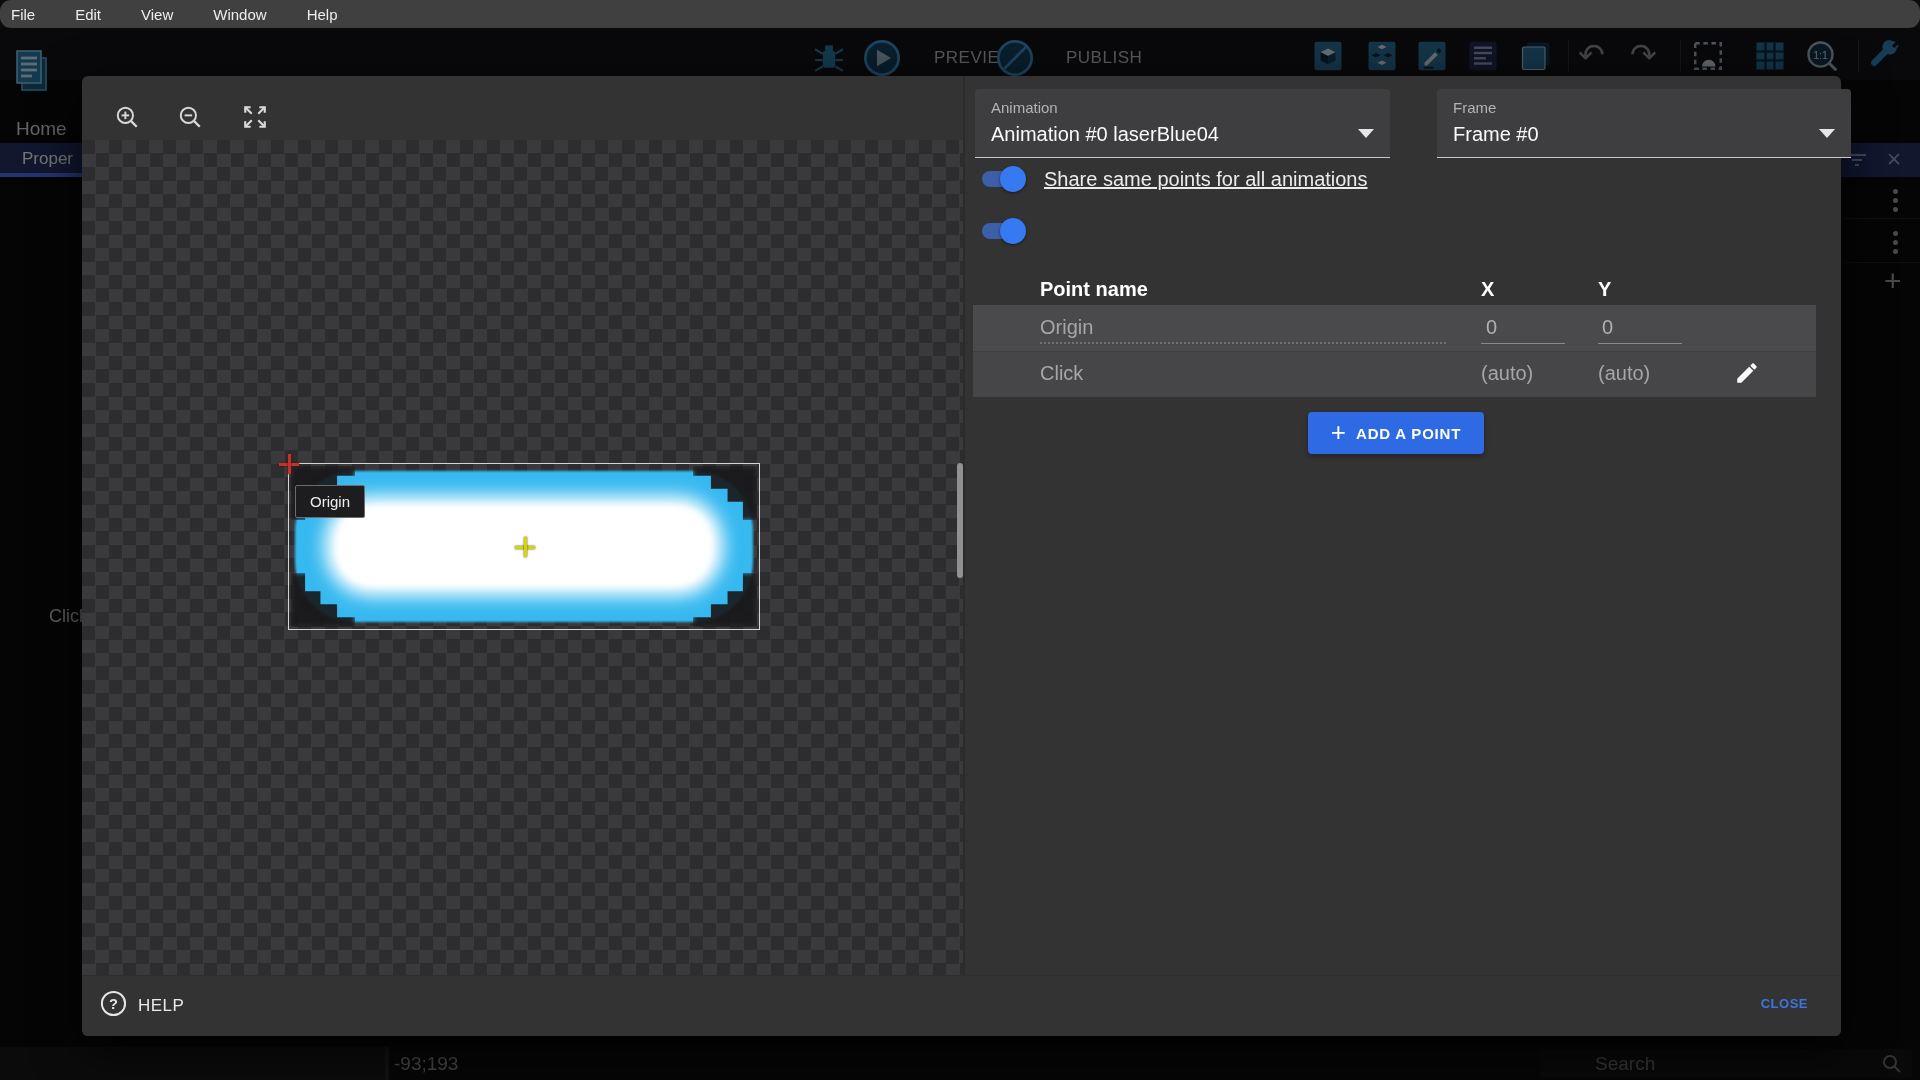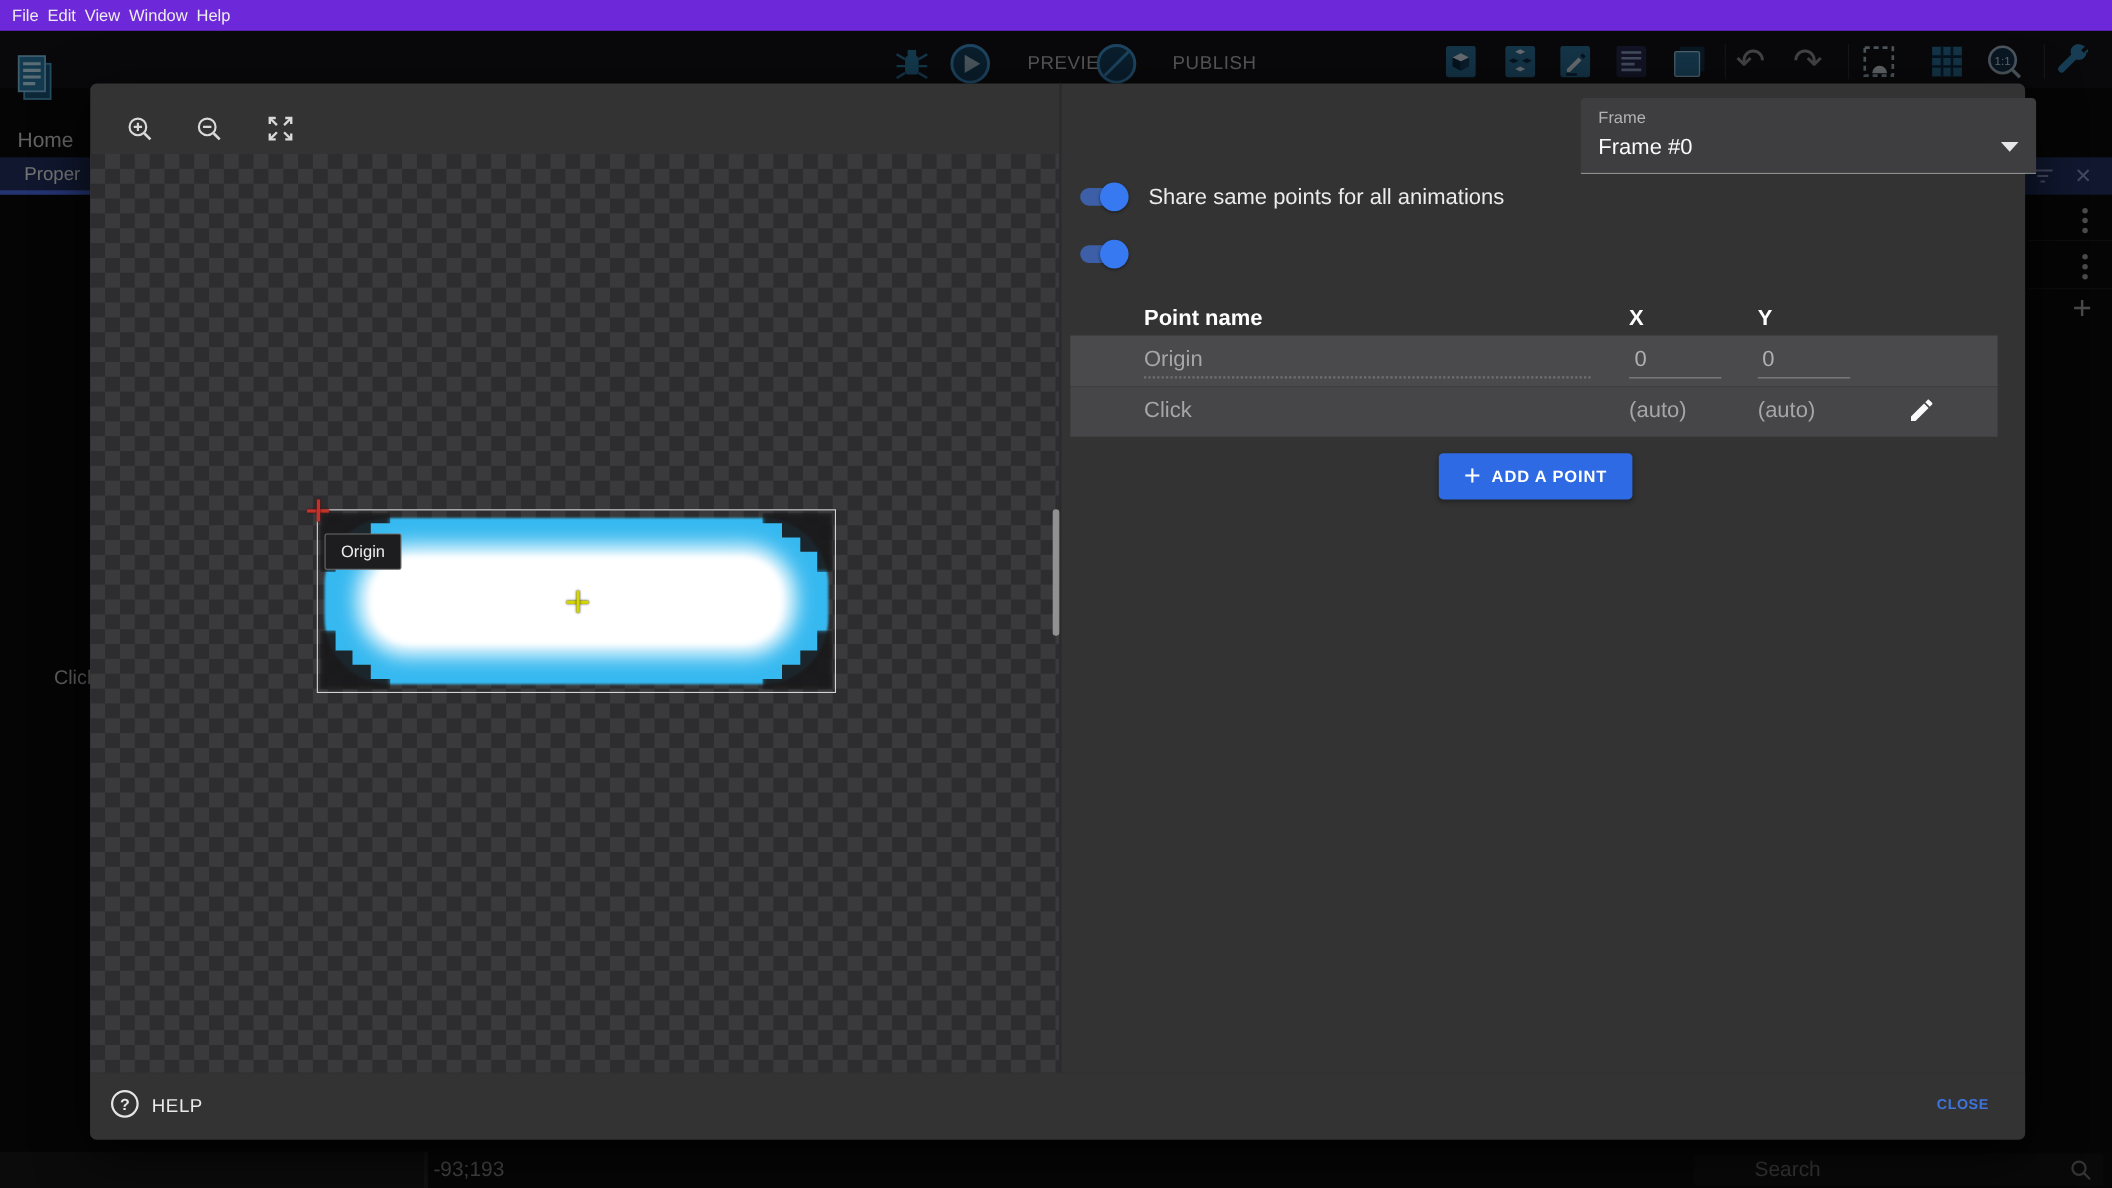--- a/index.html
+++ b/index.html
@@ -5,22 +5,22 @@
   * { margin:0; padding:0; box-sizing:border-box; }
   html,body { background:#000; }
   #root {
     position:relative; width:1920px; height:1080px; overflow:hidden;
     background:#0b0b0d; font-family:"Liberation Sans", sans-serif;
     -webkit-font-smoothing:antialiased;
   }
   .abs { position:absolute; }
 
   
-  .menubar { left:0; top:0; width:1920px; height:28px; background:#6d28d9;
-    display:flex; align-items:center; gap:8px; padding-left:11px; z-index:300; }
+  .menubar { left:0; top:0; width:1920px; height:28px; background:#404040;
+    display:flex; align-items:center; gap:40px; padding-left:11px; z-index:300;border-radius:11px; }
   .menubar span { color:#ededed; font-size:15px; cursor:default; }
 
   
   .bg-toolbar { left:0; top:28px; width:1920px; height:52px; background:#141418; z-index:10; }
   .dim-label { color:#b9b9b9; font-size:17px; letter-spacing:.5px; z-index:11;margin-left:24px; }
   .vsep { width:1px; background:#2e2e33; z-index:11; }
   .panel-strip { left:0; top:143px; width:1920px; height:34px; background:#233060; z-index:11; }
   .panel-strip-underline { left:0; top:173px; width:82px; height:4px; background:#4d6ef0; z-index:12; }
   .kebab { display:flex; flex-direction:column; gap:4px; z-index:11; }
   .kebab i { width:5px; height:5px; border-radius:50%; background:#9b9b9b; }
@@ -67,21 +67,21 @@
   
   .select { height:69px; background:#3e3e41; border-radius:4px 4px 0 0; border-bottom:1px solid #c9c9c9; cursor:pointer; }
   .select .lbl { position:absolute; left:16px; top:10px; font-size:15px; color:#b3b3b3; }
   .select .val { position:absolute; left:16px; top:34px; font-size:20px; color:#fafafa; }
   .select .tri { position:absolute; right:16px; top:40px; width:0; height:0;
     border-left:8px solid transparent; border-right:8px solid transparent; border-top:9px solid #e6e6e6; }
   .switch { width:46px; height:26px; cursor:pointer; }
   .switch .track { position:absolute; left:2px; top:5px; width:42px; height:16px; border-radius:8px; background:#3c5fa8; }
   .switch .thumb { position:absolute; right:0; top:0; width:26px; height:26px; border-radius:50%;
     background:#3779f0; box-shadow:0 1px 3px rgba(0,0,0,.5); }
-  .tgl-label { font-size:20px; color:#ececec; }
+  .tgl-label { font-size:20px; color:#ececec;text-decoration:underline; }
   .th { font-size:20px; font-weight:bold; color:#ffffff; }
   .row { left:891px; width:843px; height:46px; }
   .cell { font-size:20px; color:#a6a6a6; }
   .u-dotted { border-bottom:2px dotted #8f8f8f; opacity:.55; }
   .u-solid { height:1px; background:#9a9a9a; opacity:.8; }
   .add-btn { left:1226px; top:336px; width:176px; height:42px; border-radius:4px; border:none; cursor:pointer;
     display:flex; align-items:center; justify-content:center; gap:10px;
     box-shadow:0 2px 5px rgba(0,0,0,.35); }
   .add-btn .plus { color:#fff; font-size:26px; font-weight:normal; line-height:1; margin-top:-3px; }
   .add-btn .txt { color:#fff; font-size:15px; font-weight:bold; letter-spacing:.8px; }
@@ -272,20 +272,25 @@
         <i class="h" style="background:#d6d600;box-shadow:0 0 2px #222"></i>
         <i class="v" style="background:#d6d600;box-shadow:0 0 2px #222"></i>
       </div>
     </div>
     <div class="abs cross" style="left:195px;top:376px">
       <i class="h" style="background:#c2332b;box-shadow:0 0 2px #500"></i>
       <i class="v" style="background:#c2332b;box-shadow:0 0 2px #500"></i>
     </div>
     <div class="abs tooltip" style="left:213px;top:409px;width:70px;height:33px">Origin</div>
 
+    <div class="abs select" style="left:893px;top:13px;width:415px">
+      <span class="lbl">Animation</span>
+      <span class="val">Animation #0 laserBlue04</span>
+      <i class="tri"></i>
+    </div>
     <div class="abs select" style="left:1355px;top:13px;width:414px">
       <span class="lbl">Frame</span>
       <span class="val">Frame #0</span>
       <i class="tri"></i>
     </div>
 
     <div class="abs switch" style="left:898px;top:90px">
       <i class="track"></i>
         <i class="thumb"></i>
     </div>

